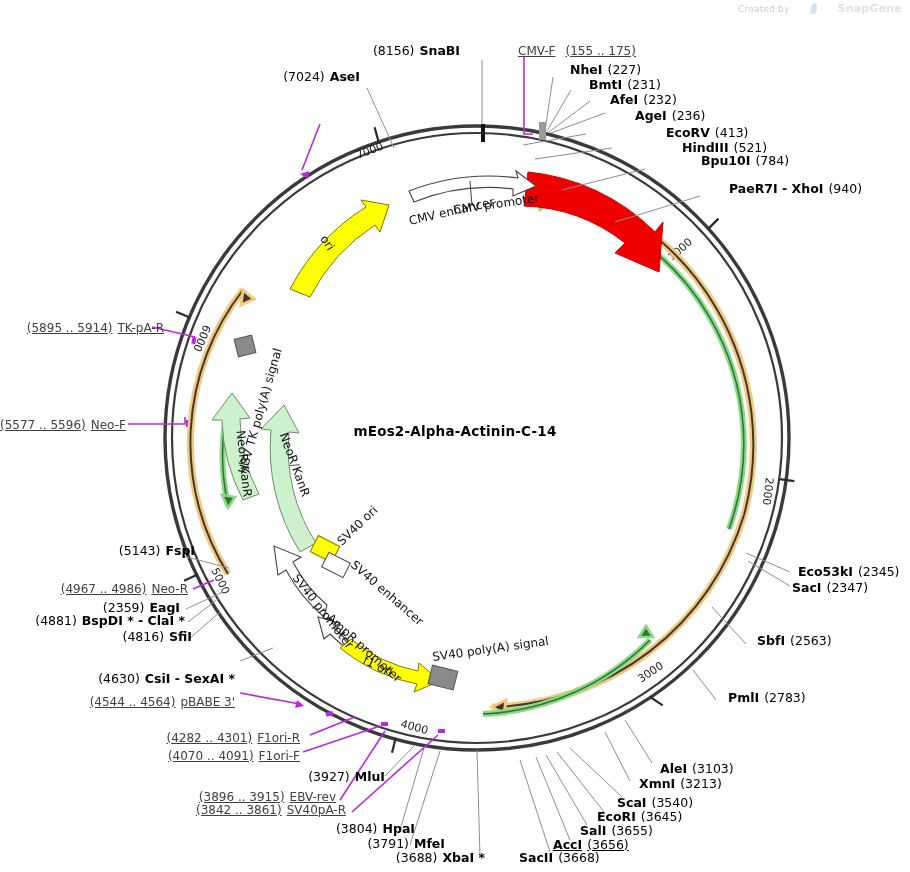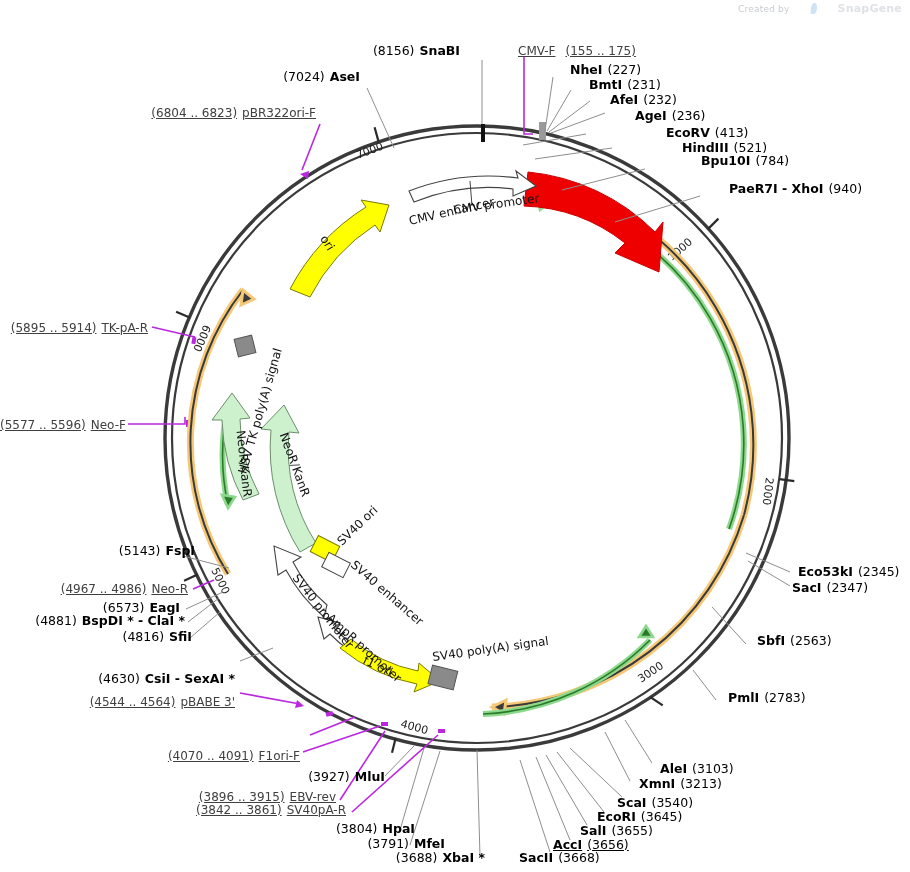--- a/index.html
+++ b/index.html
@@ -290,32 +290,30 @@
 
       <path class="pl" d="M 303 752 L 380 726"></path>
 
       <path class="pl" d="M 340 800 L 385 731"></path>
 
       <path class="pl" d="M 352 812 L 438 735"></path>
     </g>
   </svg>
 
   <div id="title">
+    <div class="t1">mEos2-Alpha-Actinin-C-14</div>
   </div>
 
   <div class="lbl enz ra" style="left:300px;top:44px;width:160px;">
     <span class="pos">(8156)</span><span class="sp"></span><span class="name">SnaBI</span>
   </div>
   <div class="lbl enz ra" style="left:200px;top:70px;width:160px;">
     <span class="pos">(7024)</span><span class="sp"></span><span class="name">AseI</span>
   </div>
 
-  <div class="lbl prim ra" style="left:20px;top:106px;width:296px;">
-    <span>(6804 .. 6823)</span><span class="sp"></span><span>pBR322ori-F</span>
-  </div>
 
   <div class="lbl prim la" style="left:518px;top:44px;">
     <span>CMV-F</span><span class="sp"></span><span class="sp"></span><span>(155 .. 175)</span>
   </div>
 
   <div class="lbl enz la" style="left:570px;top:63px;">
     <span class="name">NheI</span><span class="sp"></span><span class="pos">(227)</span>
   </div>
   <div class="lbl enz la" style="left:589px;top:78px;">
     <span class="name">BmtI</span><span class="sp"></span><span class="pos">(231)</span>
@@ -380,50 +378,53 @@
   <div class="lbl enz ra" style="left:240px;top:837px;width:205px;">
     <span class="pos">(3791)</span><span class="sp"></span><span class="name">MfeI</span>
   </div>
   <div class="lbl enz ra" style="left:210px;top:822px;width:205px;">
     <span class="pos">(3804)</span><span class="sp"></span><span class="name">HpaI</span>
   </div>
   <div class="lbl enz ra" style="left:180px;top:770px;width:205px;">
     <span class="pos">(3927)</span><span class="sp"></span><span class="name">MluI</span>
   </div>
 
+  <div class="lbl prim ra" style="left:60px;top:731px;width:240px;">
+    <span>(4282 .. 4301)</span><span class="sp"></span><span>F1ori-R</span>
+  </div>
   <div class="lbl prim ra" style="left:80px;top:749px;width:220px;">
     <span>(4070 .. 4091)</span><span class="sp"></span><span>F1ori-F</span>
   </div>
   <div class="lbl prim ra" style="left:120px;top:790px;width:216px;">
     <span>(3896 .. 3915)</span><span class="sp"></span><span>EBV-rev</span>
   </div>
   <div class="lbl prim ra" style="left:130px;top:803px;width:216px;">
     <span>(3842 .. 3861)</span><span class="sp"></span><span>SV40pA-R</span>
   </div>
   <div class="lbl prim ra" style="left:60px;top:695px;width:175px;">
     <span>(4544 .. 4564)</span><span class="sp"></span><span>pBABE 3'</span>
   </div>
 
   <div class="lbl enz ra" style="left:20px;top:544px;width:175px;">
     <span class="pos">(5143)</span><span class="sp"></span><span class="name">FspI</span>
   </div>
   <div class="lbl enz ra" style="left:20px;top:601px;width:160px;">
-    <span class="pos">(6573)</span><span class="sp"></span><span class="name">EagI</span>
+    <span class="pos">(2359)</span><span class="sp"></span><span class="name">EagI</span>
   </div>
   <div class="lbl enz ra" style="left:10px;top:614px;width:175px;">
     <span class="pos">(4881)</span><span class="sp"></span><span class="name">BspDI *  -  ClaI *</span>
   </div>
   <div class="lbl enz ra" style="left:30px;top:630px;width:162px;">
     <span class="pos">(4816)</span><span class="sp"></span><span class="name">SfiI</span>
   </div>
   <div class="lbl enz ra" style="left:20px;top:672px;width:215px;">
     <span class="pos">(4630)</span><span class="sp"></span><span class="name">CsiI  -  SexAI *</span>
   </div>
 
-  <div class="lbl prim ra" style="left:0px;top:321px;width:148px;">
+  <div class="lbl prim ra" style="left:0px;top:321px;width:148px;padding-left:16px;">
     <span>(5895 .. 5914)</span><span class="sp"></span><span>TK-pA-R</span>
   </div>
   <div class="lbl prim ra" style="left:0px;top:418px;width:125px;">
     <span>(5577 .. 5596)</span><span class="sp"></span><span>Neo-F</span>
   </div>
   <div class="lbl prim ra" style="left:20px;top:582px;width:168px;">
     <span>(4967 .. 4986)</span><span class="sp"></span><span>Neo-R</span>
   </div>
 
 </div>

